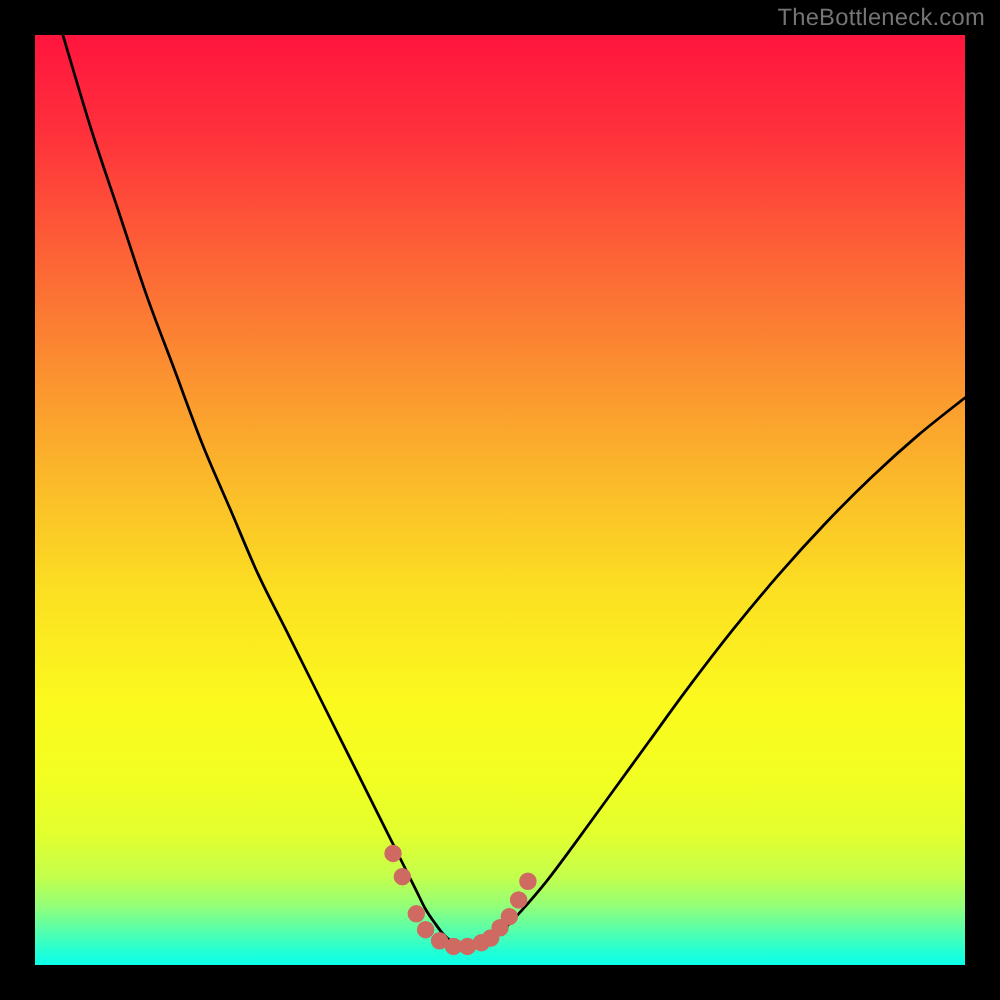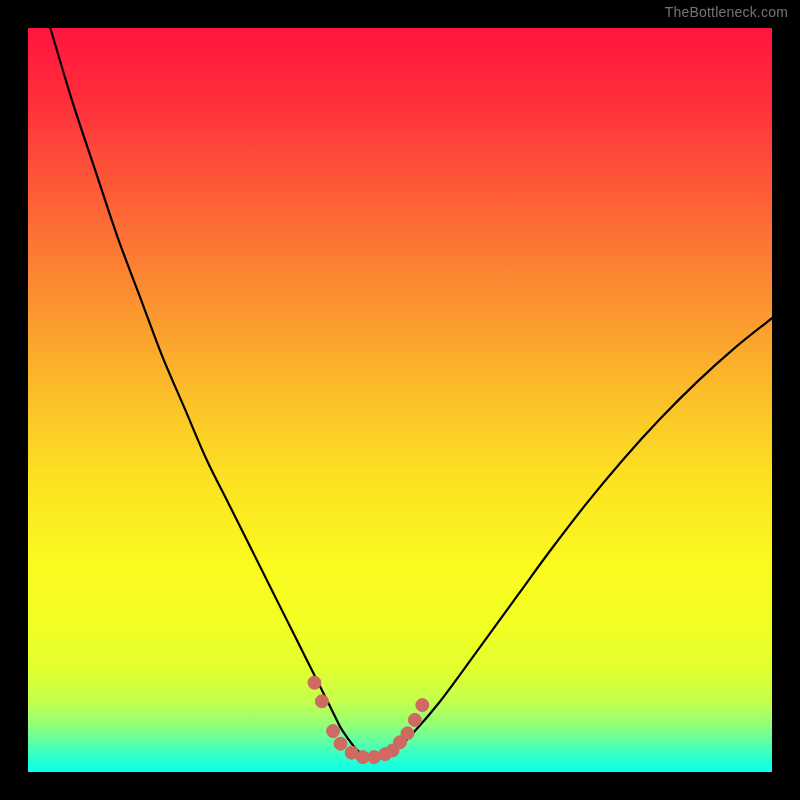--- a/index.html
+++ b/index.html
@@ -8,21 +8,21 @@
     position: relative;
     width: 800px;
     height: 800px;
     background: #000;
   }
   .attribution {
     position: absolute;
     top: 4px;
     right: 12px;
     font-family: Arial, Helvetica, sans-serif;
-    font-size: 14px;
+    font-size: 19px;
     color: #757575;
     letter-spacing: 0.2px;
     z-index: 10;
   }
   .plot-area {
     position: absolute;
     left: 28px;
     top: 28px;
     width: 744px;
     height: 744px;

